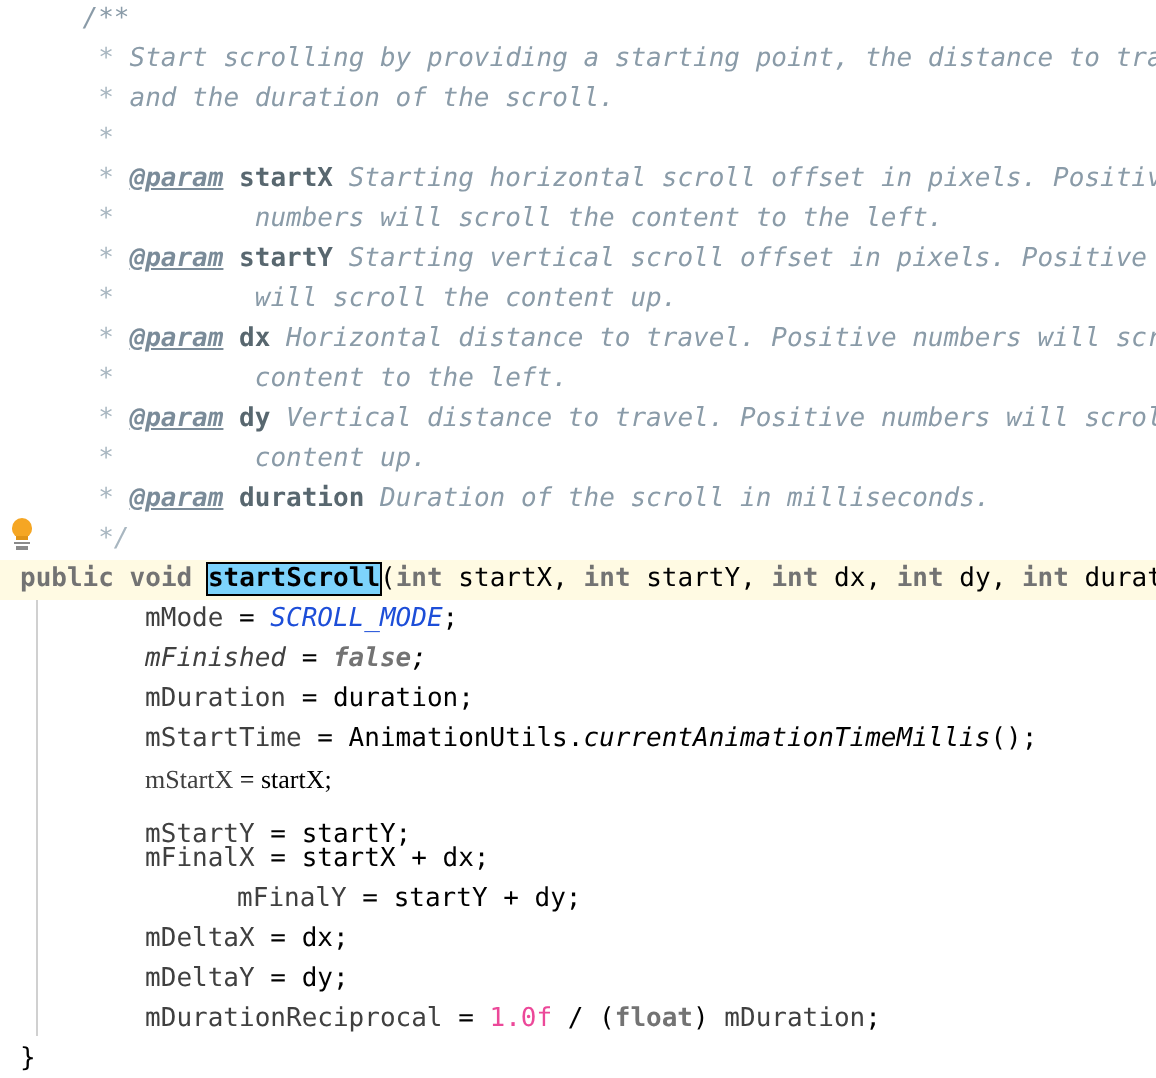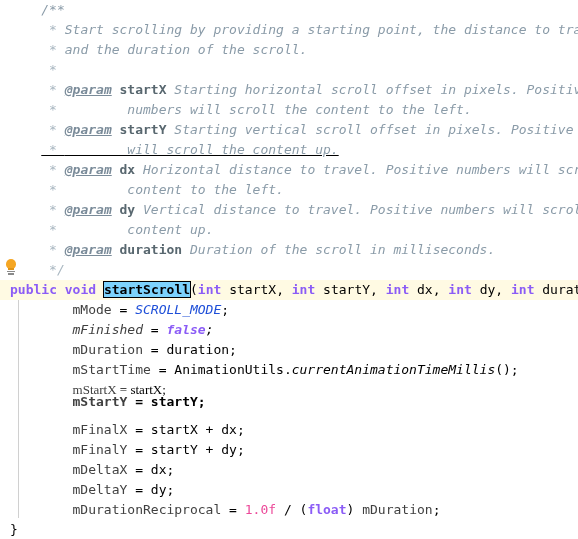--- a/index.html
+++ b/index.html
@@ -45,21 +45,21 @@
   }
   .line.current {
     background: #fffae3;
   }
 
   
   .cmt       { color: #8a9ba8; font-style: italic; }
   .cmt-star  { color: #a8b6c0; font-style: italic; }
   .tag       { color: #7a8b99; font-style: italic; font-weight: bold; text-decoration: underline; }
   .tagval    { color: #58676f; font-weight: bold; }
-  .kw        { color: #8b5cf6; font-weight: bold; }
+  .kw        { color: #737373; font-weight: bold; }
   .plain     { color: #000000; }
   .field     { color: #404040; }
   .sfield    { color: #1d4ed8; font-style: italic; }
   .smeth     { color: #000000; font-style: italic; }
   .num       { color: #ec4899; }
   .hl-ident  {
     background: #7dd3fc;
     color: #000000;
     box-shadow: 0 0 0 1px #000000;
     font-weight: bold;
@@ -108,34 +108,34 @@
   </div>
 
   <div id="code-lines">
       <div class="line" style="top: 0px;"><span class="txt" style="margin-left: 41.28px;"><span class="cmt">/**</span></span></div>
       <div class="line" style="top: 20px;"><span class="txt" style="margin-left: 41.28px;"><span class="cmt-star"> * </span><span class="cmt">Start scrolling by providing a starting point, the distance to travel,</span></span></div>
       <div class="line" style="top: 40px;"><span class="txt" style="margin-left: 41.28px;"><span class="cmt-star"> * </span><span class="cmt">and the duration of the scroll.</span></span></div>
       <div class="line" style="top: 60px;"><span class="txt" style="margin-left: 41.28px;"><span class="cmt-star"> *</span></span></div>
       <div class="line" style="top: 80px;"><span class="txt" style="margin-left: 41.28px;"><span class="cmt-star"> * </span><span class="tag">@param</span><span class="cmt"> </span><span class="tagval">startX</span><span class="cmt"> Starting horizontal scroll offset in pixels. Positive</span></span></div>
       <div class="line" style="top: 100px;"><span class="txt" style="margin-left: 41.28px;"><span class="cmt-star"> * </span><span class="cmt">        numbers will scroll the content to the left.</span></span></div>
       <div class="line" style="top: 120px;"><span class="txt" style="margin-left: 41.28px;"><span class="cmt-star"> * </span><span class="tag">@param</span><span class="cmt"> </span><span class="tagval">startY</span><span class="cmt"> Starting vertical scroll offset in pixels. Positive numbers</span></span></div>
-      <div class="line" style="top: 140px;"><span class="txt" style="margin-left: 41.28px; text-decoration: underline;"><span class="cmt-star"> * </span><span class="cmt">        will scroll the content up.</span></span></div>
+      <div class="line" style="top: 140px;"><span class="txt" style="margin-left: 41.28px;"><span class="cmt-star"> * </span><span class="cmt">        will scroll the content up.</span></span></div>
       <div class="line" style="top: 160px;"><span class="txt" style="margin-left: 41.28px;"><span class="cmt-star"> * </span><span class="tag">@param</span><span class="cmt"> </span><span class="tagval">dx</span><span class="cmt"> Horizontal distance to travel. Positive numbers will scroll the</span></span></div>
       <div class="line" style="top: 180px;"><span class="txt" style="margin-left: 41.28px;"><span class="cmt-star"> * </span><span class="cmt">        content to the left.</span></span></div>
       <div class="line" style="top: 200px;"><span class="txt" style="margin-left: 41.28px;"><span class="cmt-star"> * </span><span class="tag">@param</span><span class="cmt"> </span><span class="tagval">dy</span><span class="cmt"> Vertical distance to travel. Positive numbers will scroll the</span></span></div>
       <div class="line" style="top: 220px;"><span class="txt" style="margin-left: 41.28px;"><span class="cmt-star"> * </span><span class="cmt">        content up.</span></span></div>
       <div class="line" style="top: 240px;"><span class="txt" style="margin-left: 41.28px; text-align: center;"><span class="cmt-star"> * </span><span class="tag">@param</span><span class="cmt"> </span><span class="tagval">duration</span><span class="cmt"> Duration of the scroll in milliseconds.</span></span></div>
       <div class="line" style="top: 260px;"><span class="txt" style="margin-left: 41.28px;"><span class="cmt-star"> */</span></span></div>
       <div class="line current" style="top: 280px;"><span class="txt" style="margin-left: 10px;"><span class="kw">public</span><span class="plain"> </span><span class="kw">void</span><span class="plain"> </span><span class="hl-ident">startScroll</span><span class="plain">(</span><span class="kw">int</span><span class="plain"> startX, </span><span class="kw">int</span><span class="plain"> startY, </span><span class="kw">int</span><span class="plain"> dx, </span><span class="kw">int</span><span class="plain"> dy, </span><span class="kw">int</span><span class="plain"> duration) {</span></span></div>
       <div class="line" style="top: 300px;"><span class="txt" style="margin-left: 72.56px;"><span class="field">mMode</span><span class="plain"> = </span><span class="sfield">SCROLL_MODE</span><span class="plain">;</span></span></div>
       <div class="line" style="top: 320px; font-style: italic;"><span class="txt" style="margin-left: 72.56px;"><span class="field">mFinished</span><span class="plain"> = </span><span class="kw">false</span><span class="plain">;</span></span></div>
       <div class="line" style="top: 340px;"><span class="txt" style="margin-left: 72.56px;"><span class="field">mDuration</span><span class="plain"> = duration;</span></span></div>
       <div class="line" style="top: 360px;"><span class="txt" style="margin-left: 72.56px;"><span class="field">mStartTime</span><span class="plain"> = AnimationUtils.</span><span class="smeth">currentAnimationTimeMillis</span><span class="plain">();</span></span></div>
       <div class="line" style="top: 380px;"><span class="txt" style="margin-left: 72.56px; font-family: Liberation Serif, serif;"><span class="field">mStartX</span><span class="plain"> = startX;</span></span></div>
-      <div class="line" style="top: 392px; font-weight: bold;"><span class="txt" style="margin-left: 72.56px;"><span class="field">mStartY</span><span class="plain"> = startY;</span></span></div>
+      <div class="line" style="top: 408px;"><span class="txt" style="margin-left: 72.56px;"><span class="field">mStartY</span><span class="plain"> = startY;</span></span></div>
       <div class="line" style="top: 420px;"><span class="txt" style="margin-left: 72.56px;"><span class="field">mFinalX</span><span class="plain"> = startX + dx;</span></span></div>
-      <div class="line" style="top: 440px;"><span class="txt" style="margin-left: 72.56px;"><span class="field">mFinalY</span><span class="plain"> = startY + dy;</span></span></div>
+      <div class="line" style="top: 440px; padding-left: 46px;"><span class="txt" style="margin-left: 72.56px;"><span class="field">mFinalY</span><span class="plain"> = startY + dy;</span></span></div>
       <div class="line" style="top: 460px;"><span class="txt" style="margin-left: 72.56px;"><span class="field">mDeltaX</span><span class="plain"> = dx;</span></span></div>
       <div class="line" style="top: 480px;"><span class="txt" style="margin-left: 72.56px;"><span class="field">mDeltaY</span><span class="plain"> = dy;</span></span></div>
       <div class="line" style="top: 500px;"><span class="txt" style="margin-left: 72.56px;"><span class="field">mDurationReciprocal</span><span class="plain"> = </span><span class="num">1.0f</span><span class="plain"> / (</span><span class="kw">float</span><span class="plain">) </span><span class="field">mDuration</span><span class="plain">;</span></span></div>
       <div class="line" style="top: 520px;"><span class="txt" style="margin-left: 10px;"><span class="plain">}</span></span></div>
     </div>
 </div>
 
 </body></html>

